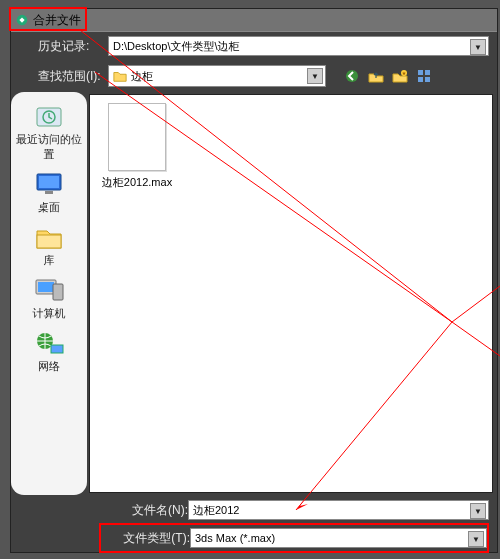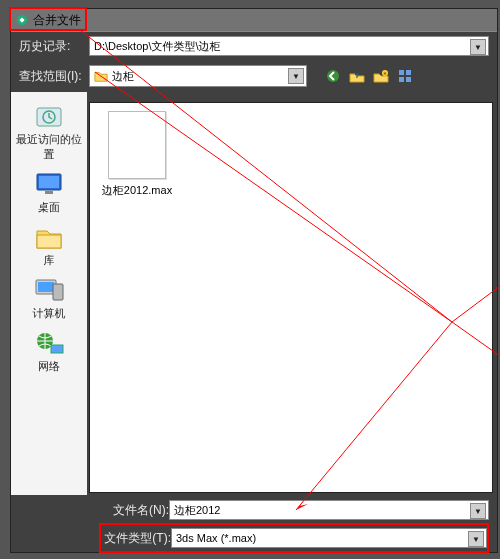--- a/index.html
+++ b/index.html
@@ -46,21 +46,21 @@
     pointer-events: none;
     box-sizing: border-box;
   }
   .row {
     display: flex;
     align-items: center;
     height: 28px;
     padding: 0 8px;
     color: #e8e8e8;
   }
-  .row-label { width: 70px; }
+  .row-label { width: 70px; margin-left: 19px; }
   .combo {
     flex: 1;
     height: 18px;
     background: #fff;
     border: 1px solid #888;
     display: flex;
     align-items: center;
     padding: 0 4px;
     color: #000;
     font-size: 11px;
@@ -101,38 +101,39 @@
     height: 403px;
   }
   .places {
     width: 76px;
     background: #f4f4f4;
     display: flex;
     flex-direction: column;
     align-items: center;
     padding-top: 6px;
     gap: 4px;
+    border-radius: 13px;
   }
   .place {
     width: 72px;
     text-align: center;
     font-size: 11px;
     color: #222;
     cursor: default;
   }
   .place-icon {
     width: 32px; height: 28px;
     margin: 4px auto 2px auto;
     display: block;
   }
   .file-pane {
     flex: 1;
     background: #fff;
     border: 1px solid #222;
-    margin: 10px 4px 2px 2px;
+    margin: 2px 4px 2px 2px;
     position: relative;
     overflow: hidden;
     padding-left: 18px;
   }
   .file-item {
     position: absolute;
     left: 10px; top: 8px;
     width: 74px;
     text-align: center;
     font-size: 11px;

